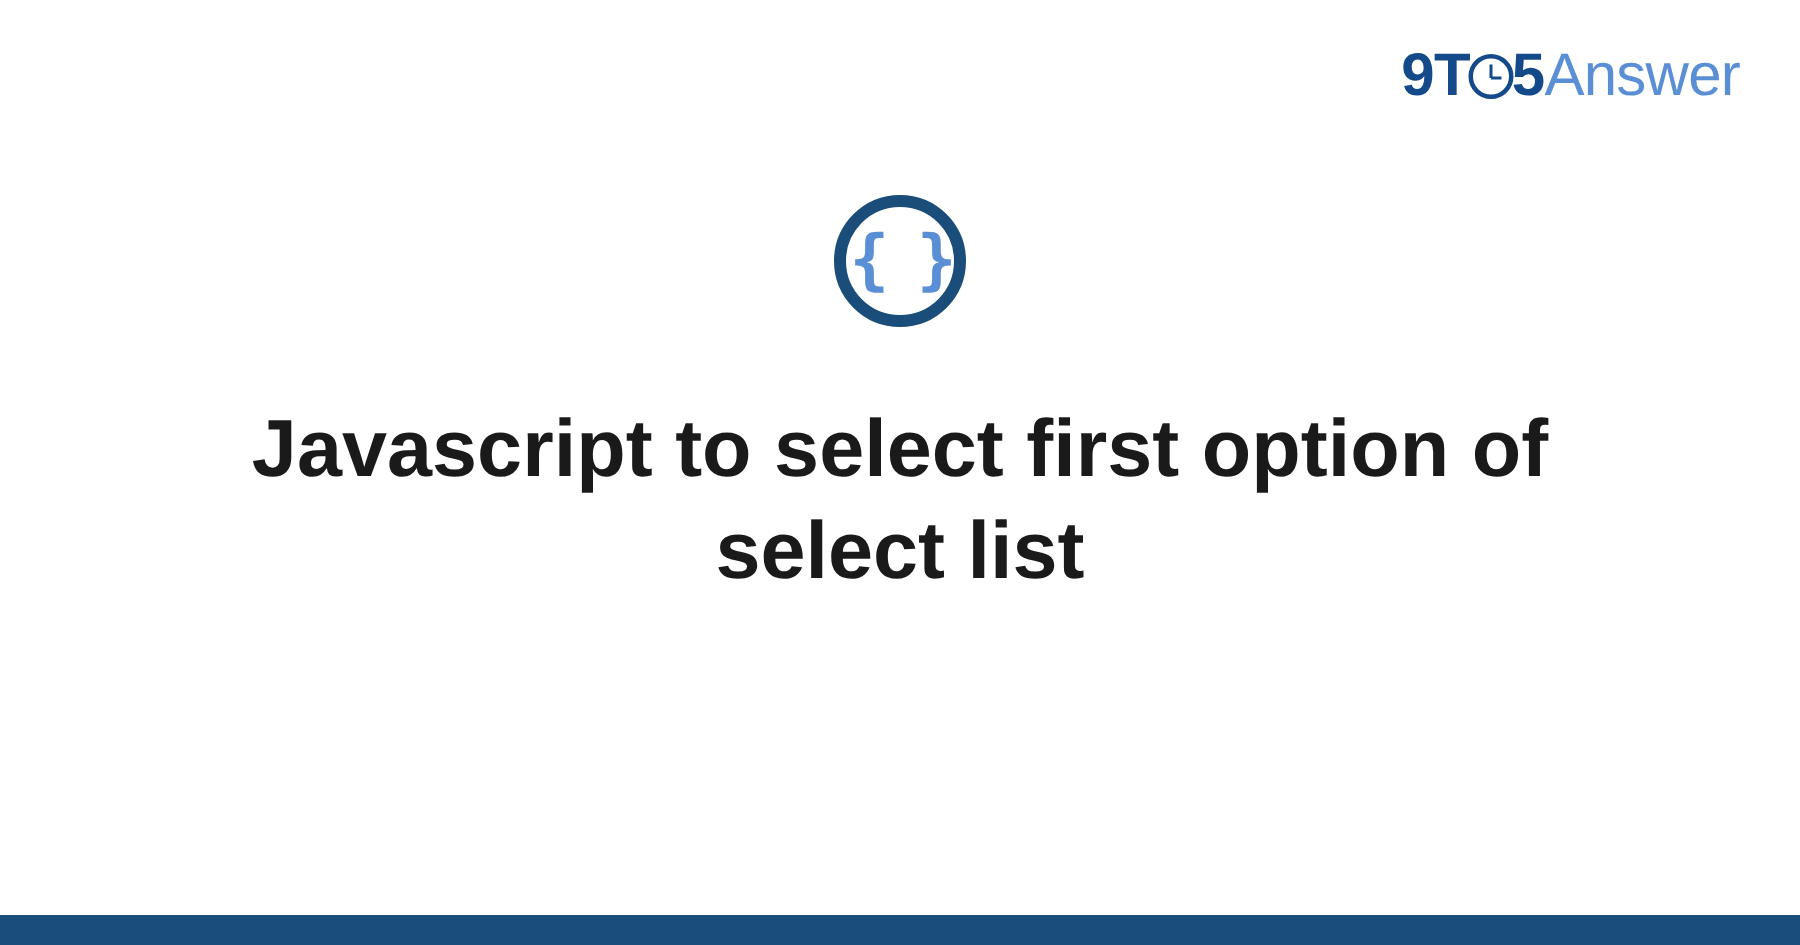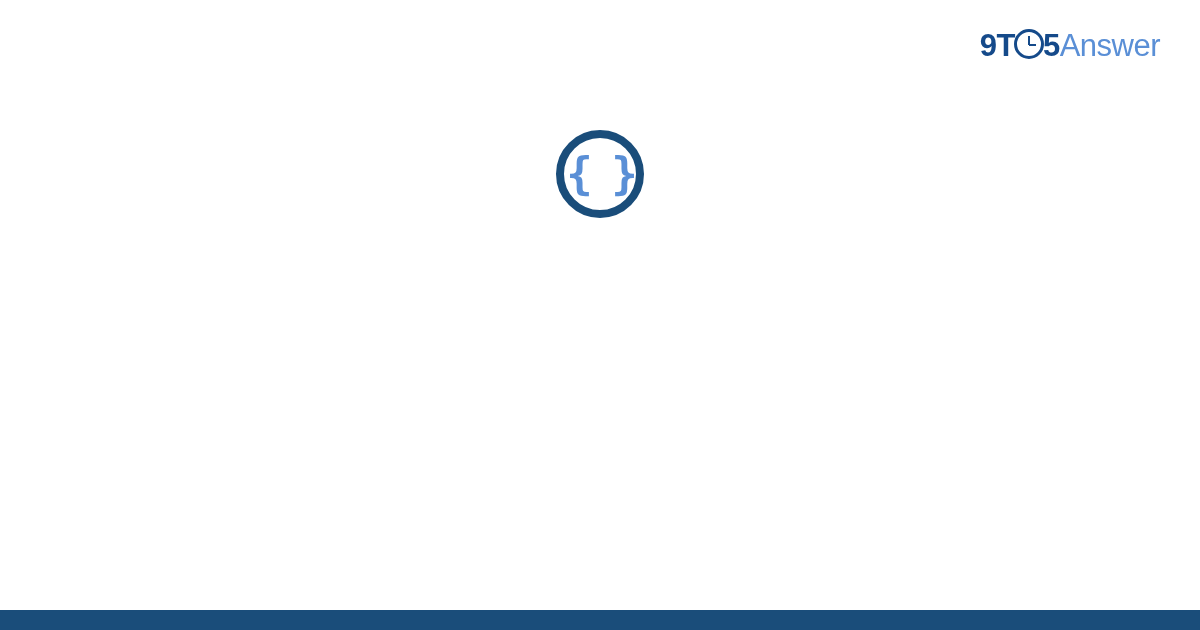--- a/index.html
+++ b/index.html
@@ -12,21 +12,21 @@
       height: 630px;
       background: #ffffff;
       font-family: -apple-system, BlinkMacSystemFont, "Segoe UI", Helvetica, Arial, sans-serif;
       position: relative;
       overflow: hidden;
     }
     .logo-header {
       position: absolute;
       top: 28px;
       right: 40px;
-      font-size: 31px;
+      font-size: 40px;
       font-weight: 600;
       letter-spacing: -0.5px;
     }
     .logo-9t {
       color: #154a8a;
       font-weight: 700;
     }
     .logo-clock {
       display: inline-flex;
       align-items: center;
@@ -115,15 +115,16 @@
 <body>
 
 <div class="logo-header">
   <span class="logo-9t">9T</span><span class="logo-clock"></span><span class="logo-5">5</span><span class="logo-answer">Answer</span>
 </div>
 
 <div class="content">
   <div class="code-icon">
     <span class="code-braces">{ }</span>
   </div>
+  <h1 class="title">Javascript to select first option of select list</h1>
 </div>
 
 <div class="footer-bar"></div>
 
 </body></html>

